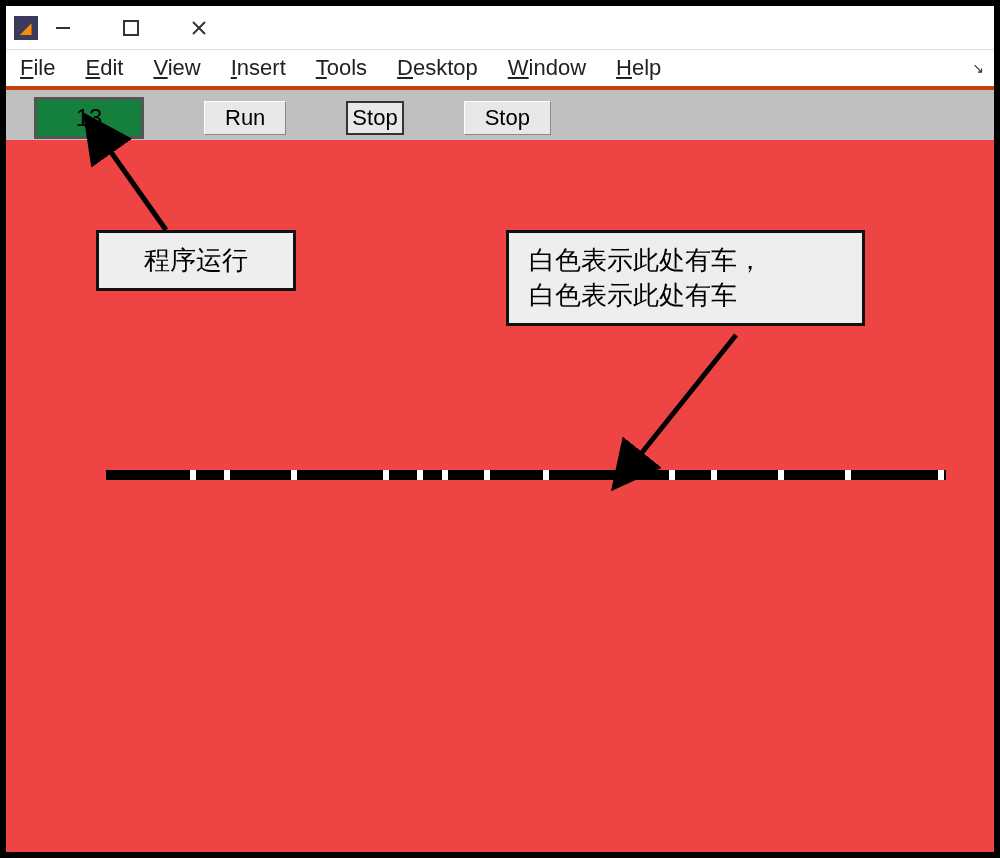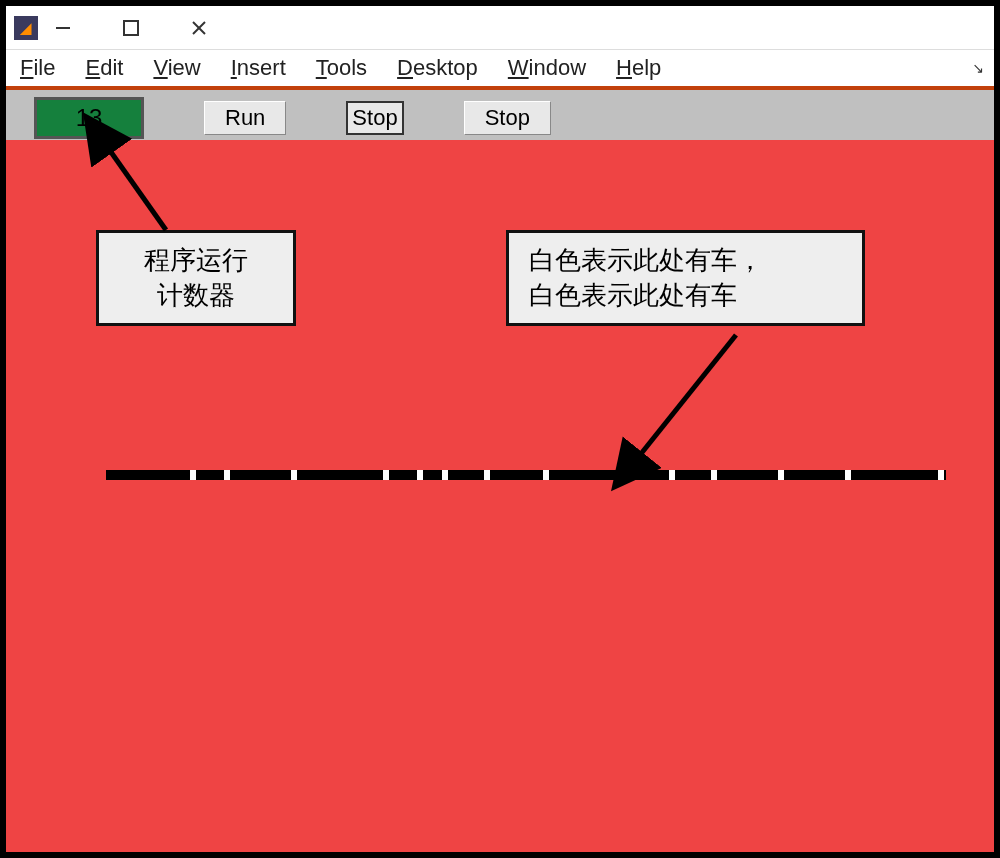--- a/index.html
+++ b/index.html
@@ -212,21 +212,20 @@
     <div class="counter-box">13</div>
     <button class="ui-btn">Run</button>
     <button class="ui-btn highlight">Stop</button>
     <button class="ui-btn">Stop</button>
   </div>
 
   <div class="content">
 
     <div class="annotation-box anno-left">
       <div>程序运行</div>
-      <div>计数器</div>
     </div>
 
     <div class="annotation-box anno-right">
       <div>白色表示此处有车，</div>
       <div>白色表示此处有车</div>
     </div>
 
     <svg class="arrow-svg" style="left:60px; top:-10px;" width="140" height="110">
       <defs>
         <marker id="ah1" markerWidth="12" markerHeight="12" refX="2" refY="5" orient="auto">

